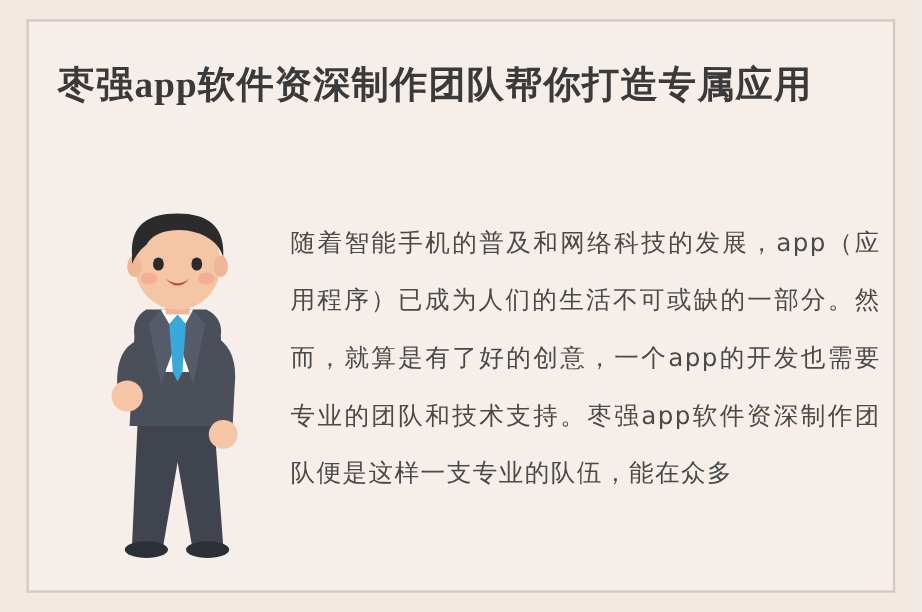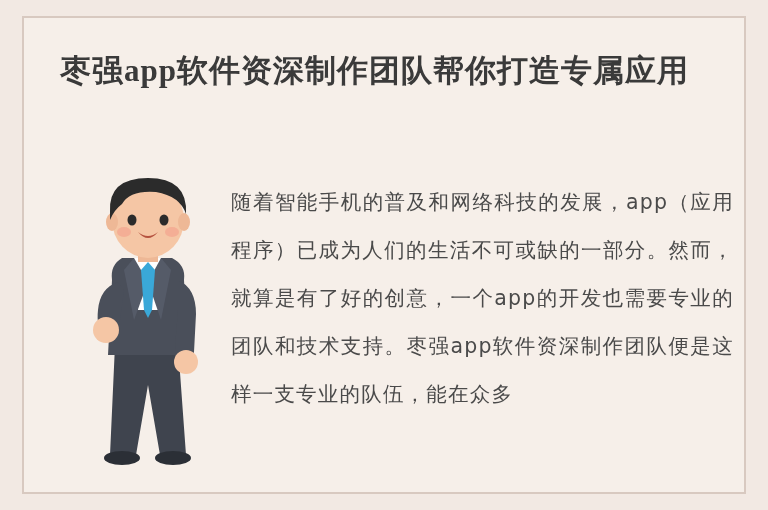--- a/index.html
+++ b/index.html
@@ -24,21 +24,21 @@
     left: 22px;
     top: 16px;
     right: 22px;
     bottom: 16px;
     border: 2px solid #d8c9c0;
     background: #f6efe9;
     box-sizing: border-box;
   }
   .title {
     position: absolute;
-    left: 60px;
+    left: 48px;
     top: 48px;
     width: 690px;
     font-family: "Liberation Serif", serif;
     font-weight: bold;
     font-size: 31px;
     line-height: 46px;
     color: #3a3a3a;
     letter-spacing: 1px;
   }
   .content {
@@ -50,21 +50,21 @@
   }
   .illustration {
     position: absolute;
     left: 20px;
     top: 10px;
     width: 175px;
     height: 300px;
   }
   .body-text {
     position: absolute;
-    left: 191px;
+    left: 202px;
     top: 18px;
     right: 8px;
     font-family: "DejaVu Sans", sans-serif;
     font-size: 20.5px;
     line-height: 48px;
     color: #4a4a4a;
     letter-spacing: 1.2px;
     text-align: justify;
   }
 </style>

